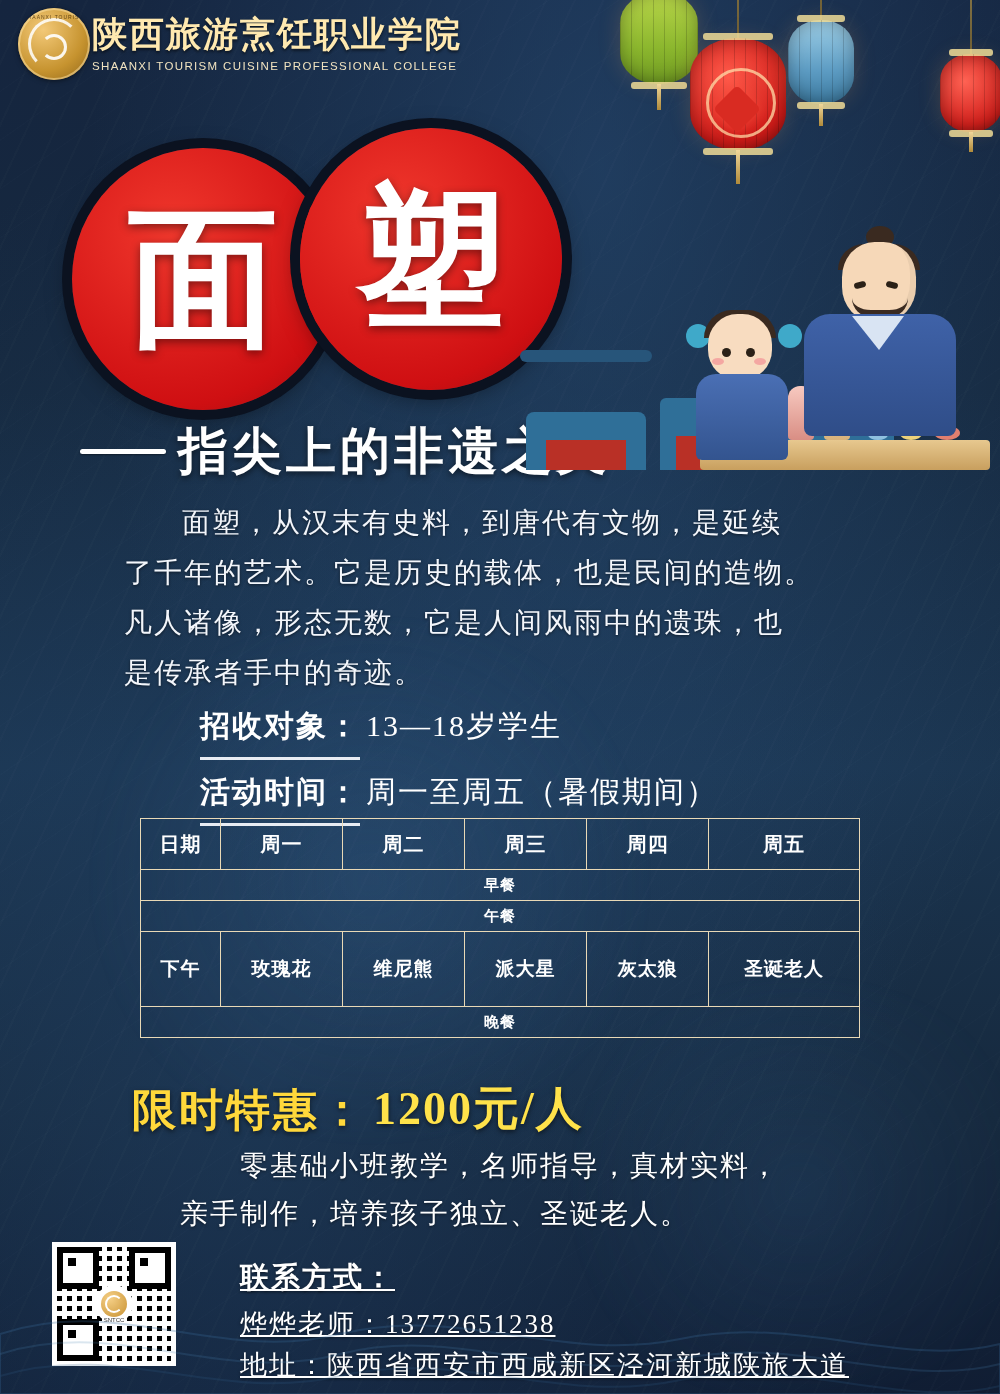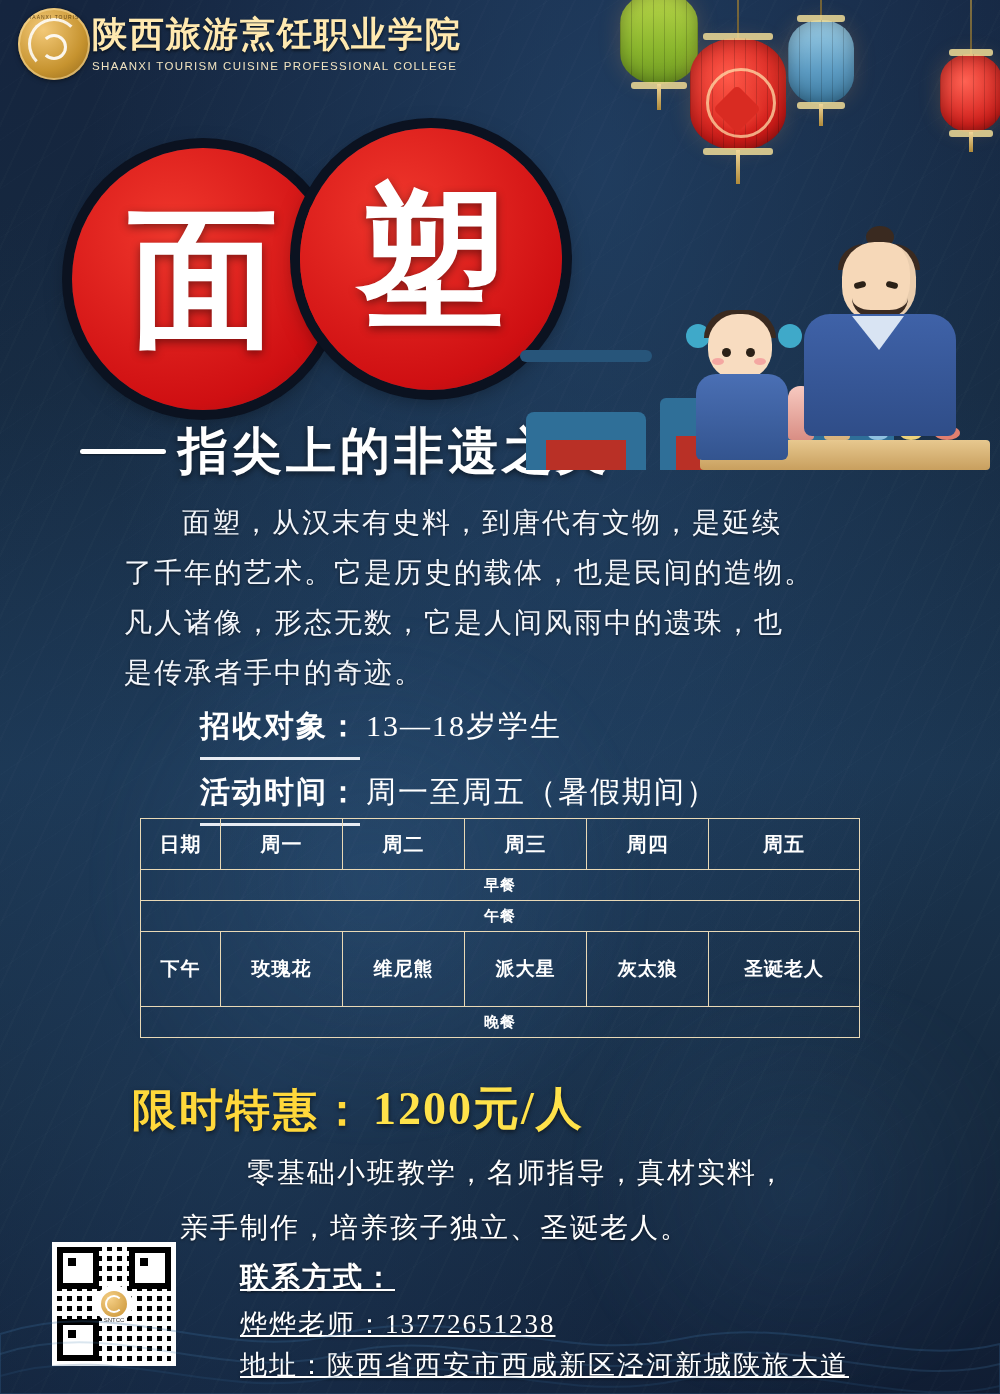--- a/index.html
+++ b/index.html
@@ -158,21 +158,21 @@
   .price{position:absolute;left:132px;top:1078px;display:flex;align-items:flex-end;gap:6px;
     font-family:"Liberation Serif","DejaVu Serif",serif;}
   .price .lab{font-size:44px;font-weight:bold;color:#ffd83b;letter-spacing:3px;
     text-shadow:0 2px 5px rgba(0,0,0,.55);}
   .price .num{font-size:46px;font-weight:bold;color:#ffe24a;letter-spacing:2px;
     text-shadow:0 2px 5px rgba(0,0,0,.55);}
 
   .pitch{position:absolute;left:240px;top:1142px;width:700px;
     font-family:"Liberation Serif","DejaVu Serif",serif;color:#ffffff;
     font-size:28px;line-height:48px;letter-spacing:2px;text-shadow:0 1px 3px rgba(0,0,0,.5);}
-  .pitch p{margin:7px;}
+  .pitch p{margin:0;}
   .pitch p:nth-child(2){margin-left:-60px;}
 
   
   .qr{position:absolute;left:52px;top:1242px;width:124px;height:124px;background:#fff;padding:5px;
     box-sizing:border-box;}
   .qr .cells{position:relative;width:100%;height:100%;
     background-image:
       repeating-linear-gradient(90deg,#000 0 5px,#fff 5px 10px),
       repeating-linear-gradient(0deg,#000 0 5px,#fff 5px 10px);
     background-blend-mode:screen;}

